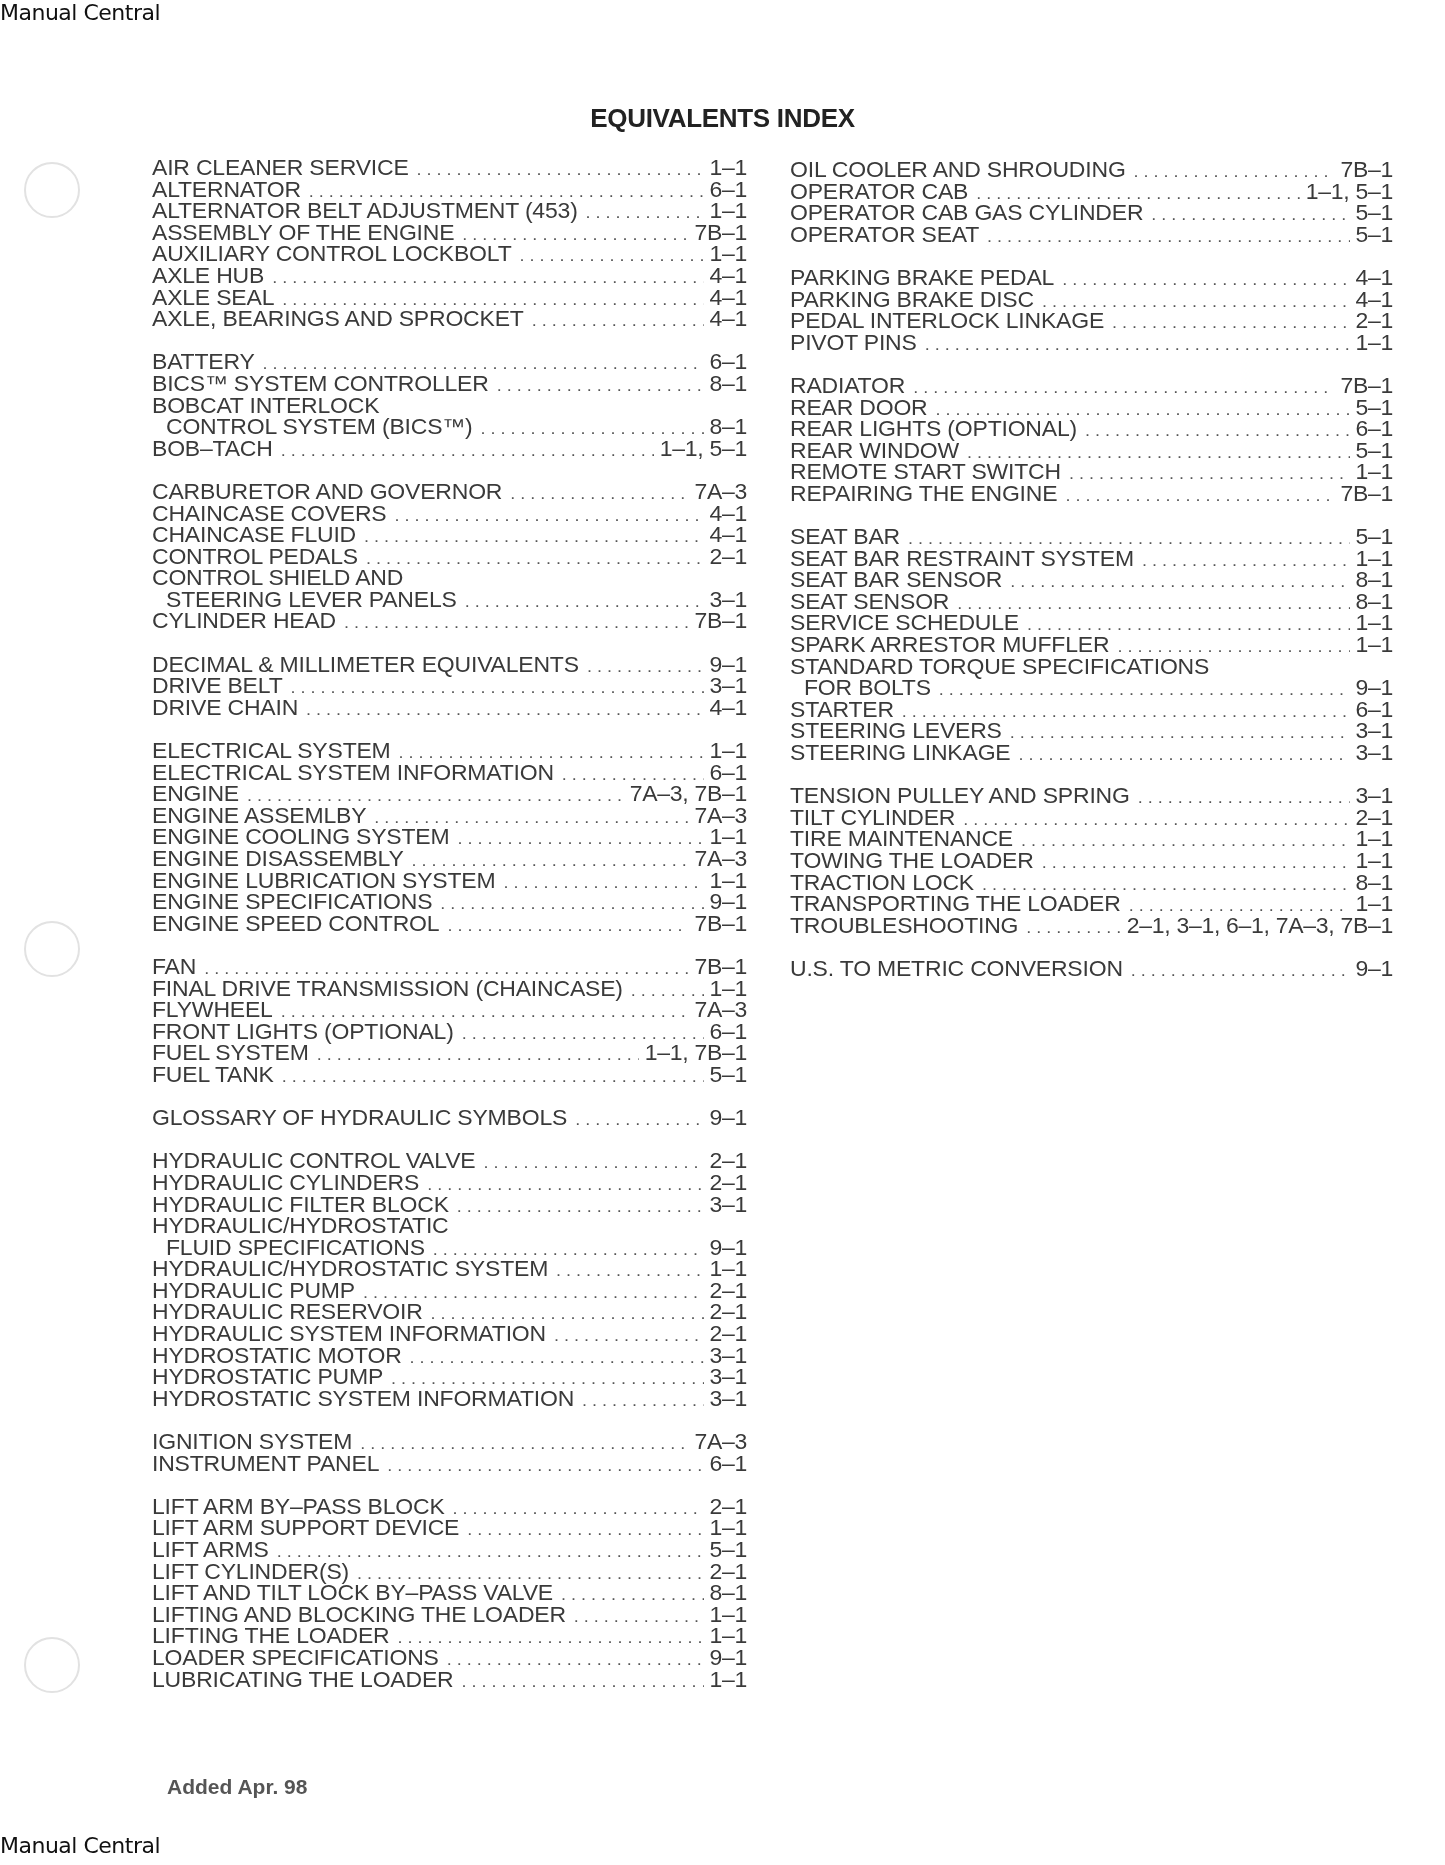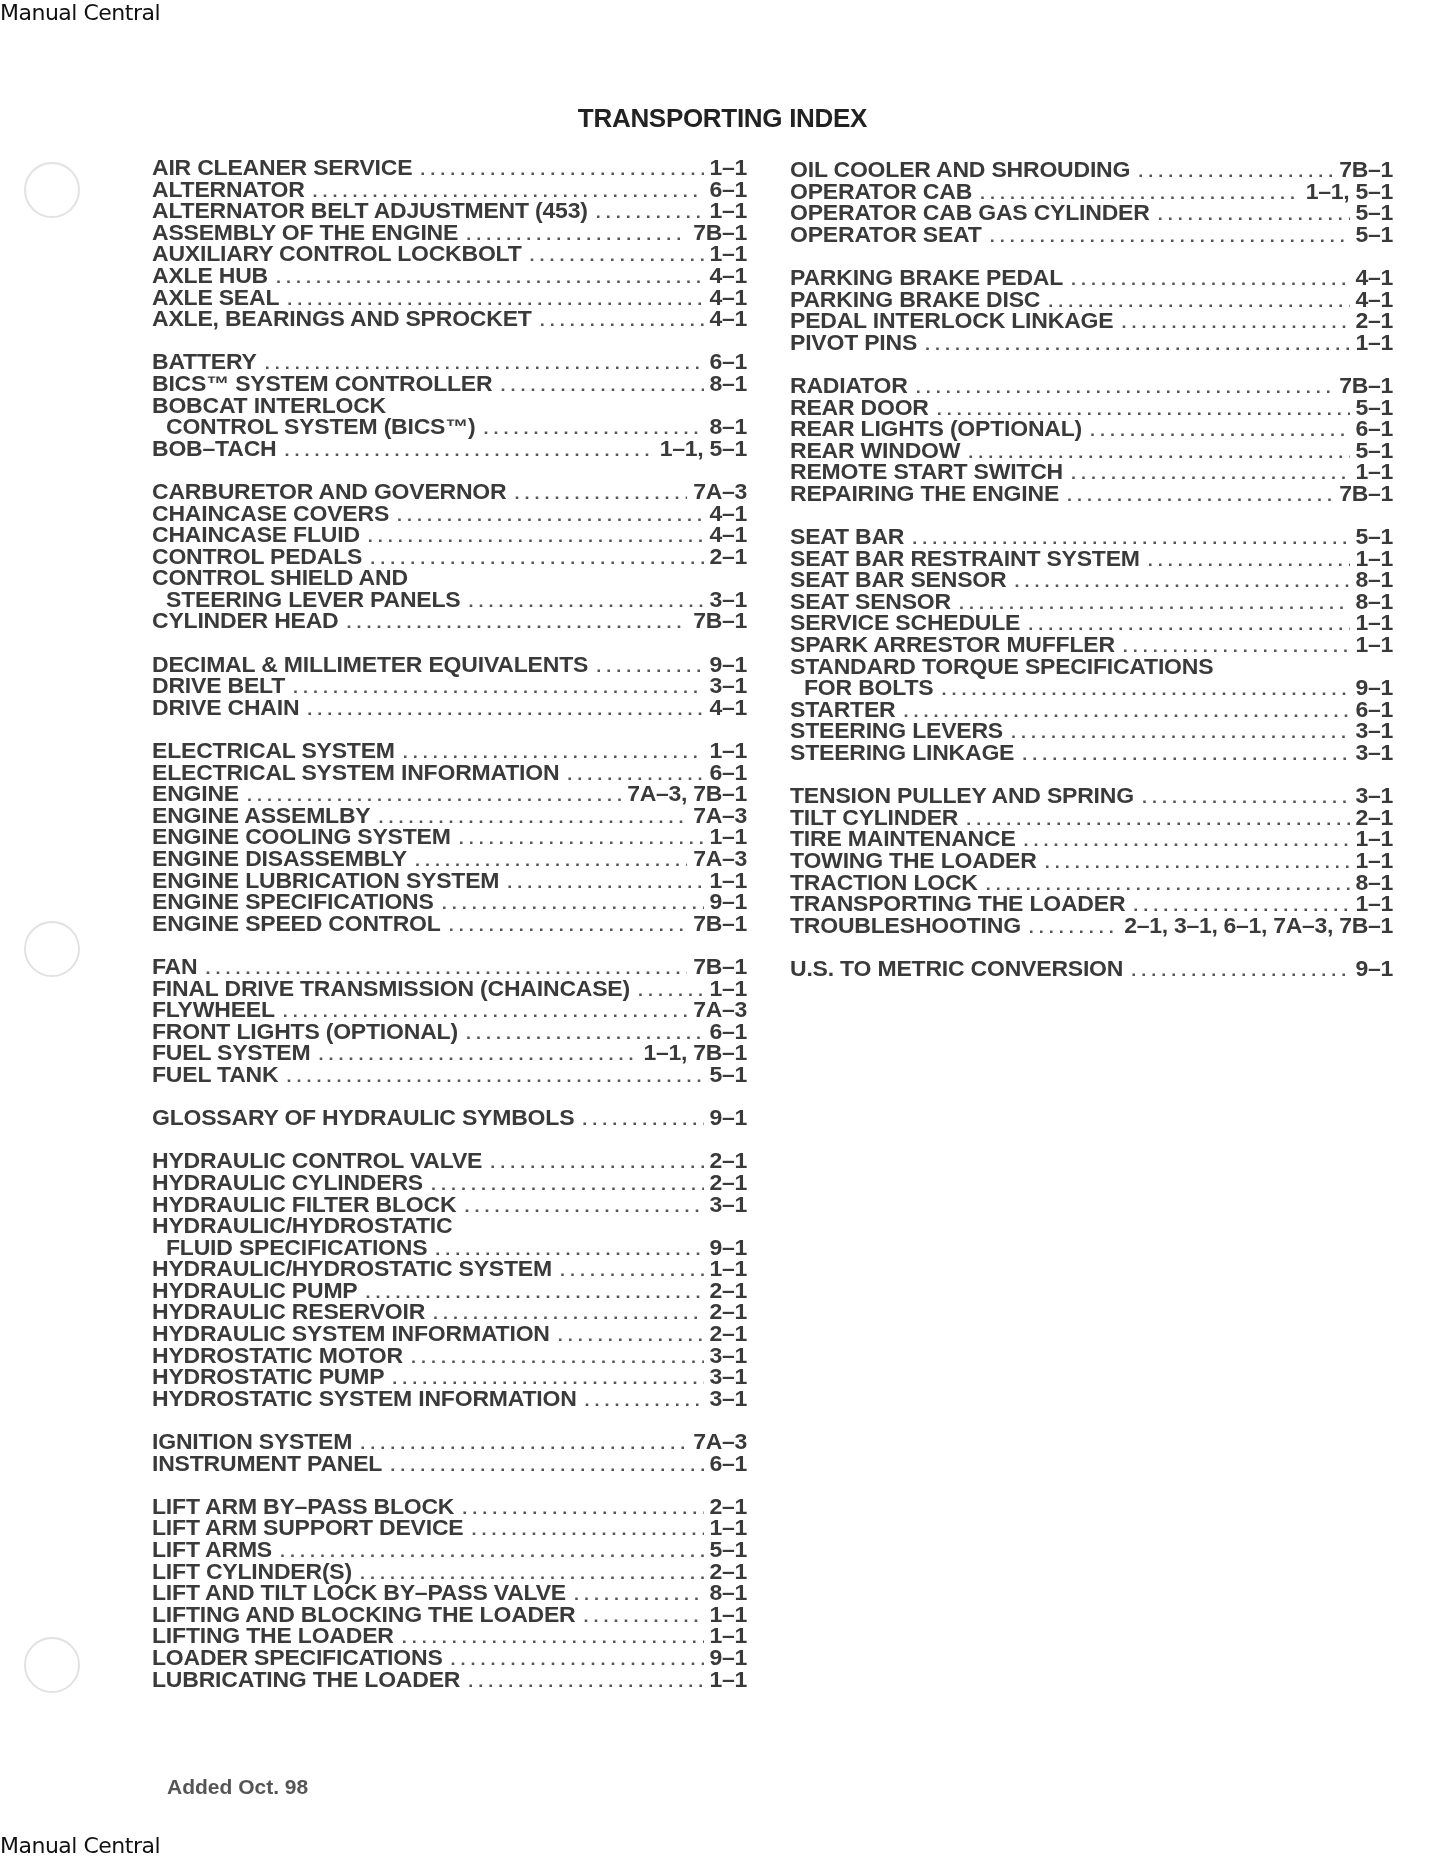--- a/index.html
+++ b/index.html
@@ -15,21 +15,21 @@
     font-family:"Liberation Sans", sans-serif; font-weight:bold; font-size:26px; color:#222;
     letter-spacing:-0.3px;
   }
   .punch {
     position:absolute; left:24px; width:52px; height:52px; border-radius:50%;
     border:2px solid #e2e2e2; background:#fff;
   }
   .col { position:absolute; font-family:"Liberation Sans", sans-serif; font-size:23px; line-height:21.6px; }
   .col.left { left:152px; top:157px; width:595px; }
   .col.right { left:790px; top:159px; width:603px;text-align:center; }
-  .group { margin-bottom:21.6px;font-weight:bold; }
+  .group { margin-bottom:21.6px; }
   .row { display:flex; align-items:baseline; height:21.6px; white-space:nowrap; transform:scaleY(0.92); transform-origin:left bottom; }
   .row .label { flex:0 0 auto; padding-right:8px; letter-spacing:-0.2px; }
   .row .dots {
     flex:1 1 auto; overflow:hidden; color:#555; letter-spacing:4.2px; font-size:18px;
   }
   .row .dots::before { content:". . . . . . . . . . . . . . . . . . . . . . . . . . . . . . . . . . . . . . . . . . . . . . . . . . . . . . . . . . . . . . . . . . . . . . . . . . . . . . . . . . . . . . . . . . . . . . . . . . . . . . . . . . . . ."; letter-spacing:0; }
   .row .page { flex:0 0 auto; padding-left:6px; letter-spacing:-0.3px; }
   .row.head-only .label { padding-right:0; }
   .row.indent .label { padding-left:14px; }
   .added {
@@ -39,21 +39,21 @@
 </style>
 </head>
 <body>
 
 <div class="header">Manual Central</div>
 
 <div class="punch" style="top:162px"></div>
 <div class="punch" style="top:921px"></div>
 <div class="punch" style="top:1637px"></div>
 
-<h1 class="title" style="margin:0">TRANSPORTING INDEX</h1>
+<h1 class="title" style="margin:0">EQUIVALENTS INDEX</h1>
 
 <div class="col left">
     <div class="group">
       <div class="row">
         <span class="label">AIR CLEANER SERVICE</span>
         <span class="dots"></span>
         <span class="page">1–1</span>
       </div>
       <div class="row">
         <span class="label">ALTERNATOR</span>
@@ -545,15 +545,15 @@
     </div>
     <div class="group">
       <div class="row">
         <span class="label">U.S. TO METRIC CONVERSION</span>
         <span class="dots"></span>
         <span class="page">9–1</span>
       </div>
     </div>
   </div>
 
-<div class="added">Added Oct. 98</div>
+<div class="added">Added Apr. 98</div>
 
 <div class="footer">Manual Central</div>
 
 </body></html>

